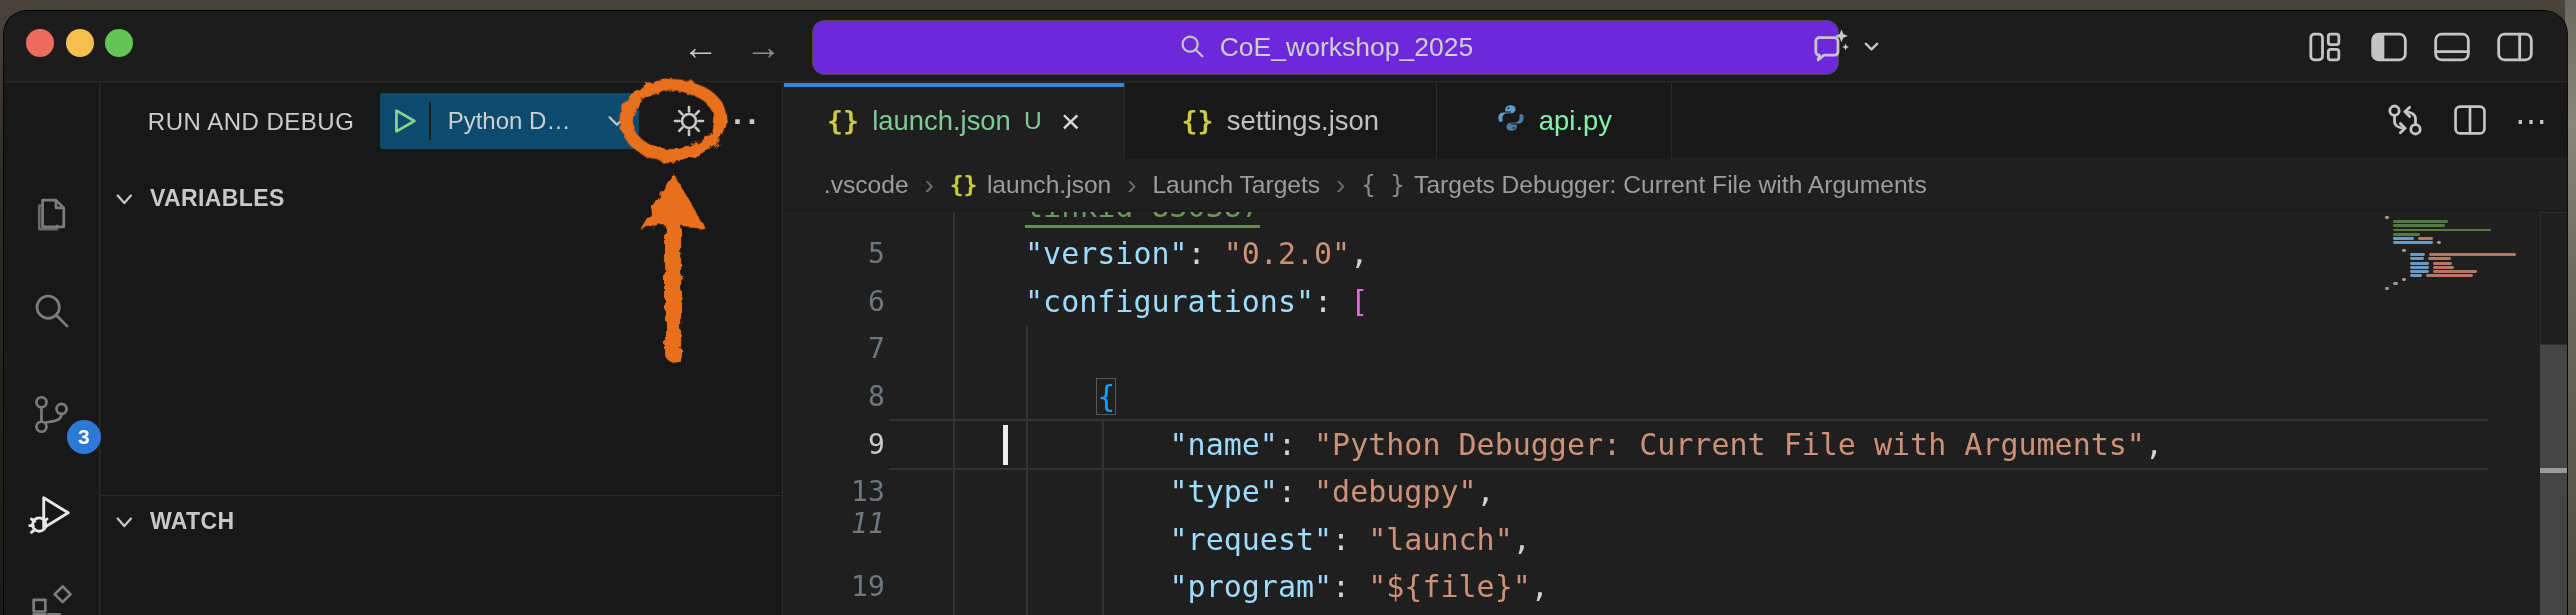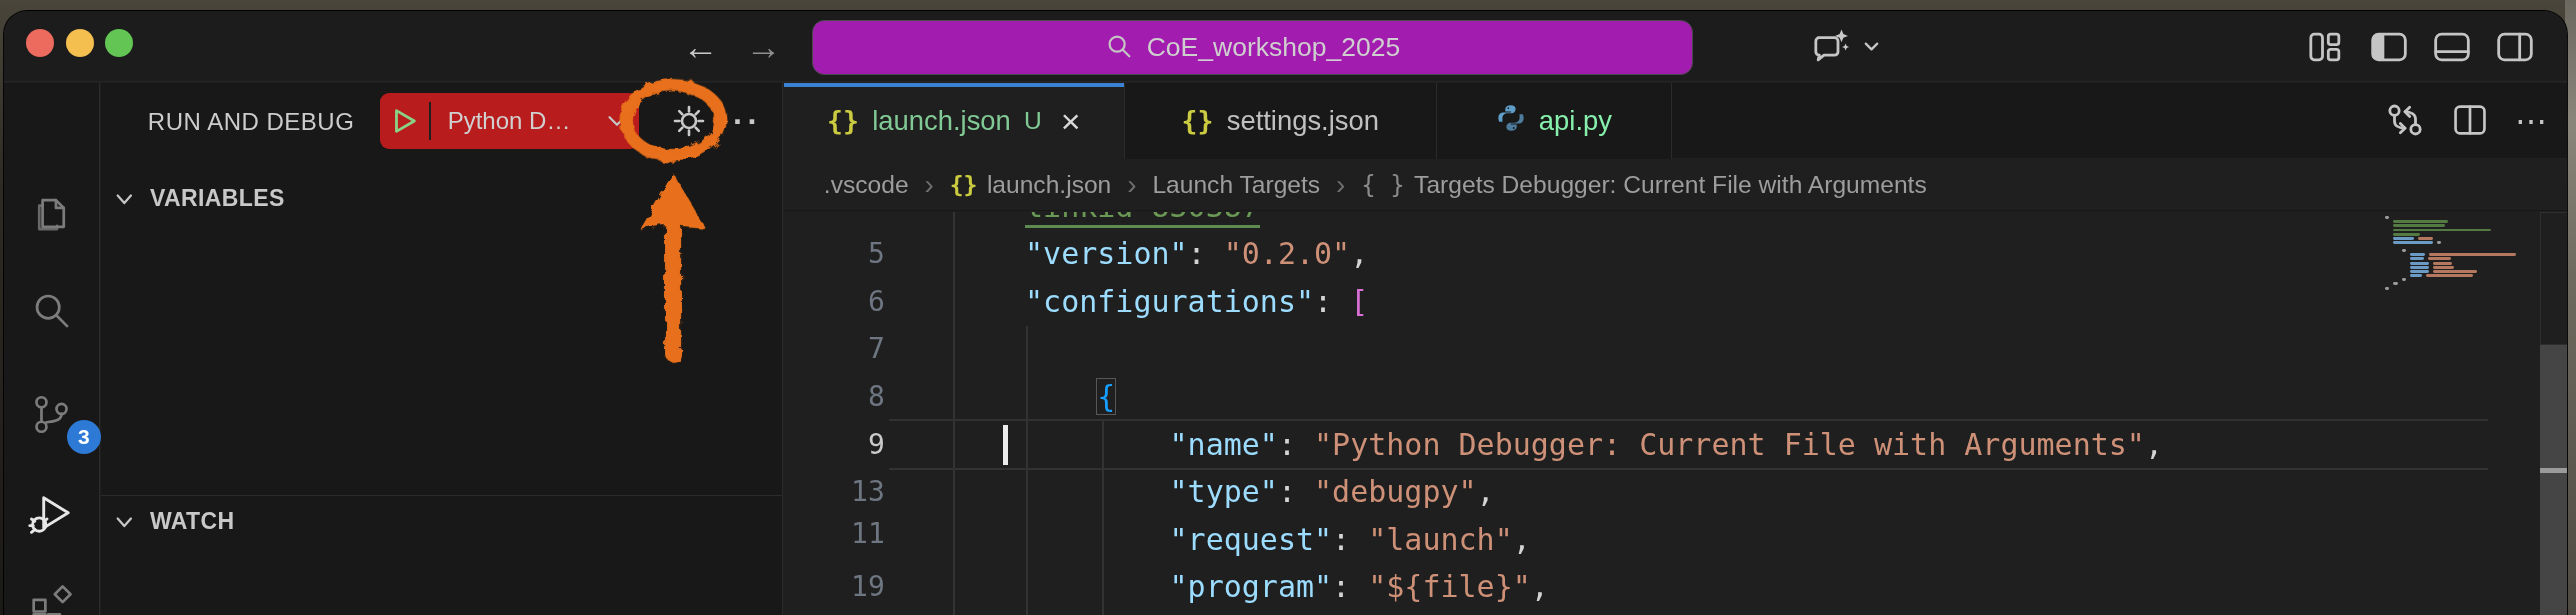--- a/index.html
+++ b/index.html
@@ -22,43 +22,43 @@
   .titlebar { position:absolute; left:0; top:0; width:100%; height:71px;
     background:#1c1c1c; border-bottom:0.9px solid #262626; }
   .traffic { position:absolute; top:18px; width:28px; height:28px; border-radius:50%; }
   .t-red   { left:22px;  background:#ec6a5e; }
   .t-yellow{ left:62px;  background:#f5bf4f; }
   .t-green { left:101px; background:#62c554; }
   .nav-arrow { position:absolute; top:0; height:71px; display:flex; align-items:center;
     font-size:36px; }
   .nav-back    { left:679px; color:#c8c8c8; }
   .nav-forward { left:742px; color:#8f8f8f; }
-  .searchbox { position:absolute; left:808px; top:8.5px; width:881px; height:55px;
-    background:#a21caf; border:1.4px solid #4a4a4a; border-radius:12.3px;
+  .searchbox { position:absolute; left:808px; top:8.5px; width:1027px; height:55px;
+    background:#6d28d9; border:1.4px solid #4a4a4a; border-radius:12.3px;
     display:flex; align-items:center; justify-content:center; gap:12.3px; color:#cfcfcf; }
   .searchbox .label { font-size:26.5px; }
   .copilot { position:absolute; left:1806px; top:13.2px; width:87px; height:47px;
     display:flex; align-items:center; gap:9.5px; color:#c9c9c9; }
   .layout-icons { position:absolute; top:14px; right:30px; display:flex; gap:19px; }
   .layout-icons .icon-btn { width:44px; height:44px; display:flex; align-items:center; justify-content:center; }
   svg.ic { stroke:#c5c5c5; fill:none; stroke-width:2.4; stroke-linecap:round; stroke-linejoin:round; }
 
   
   .activitybar { position:absolute; left:0; top:72px; width:96px; height:532px;
     background:#181818; border-right:0.9px solid #2b2b2b; }
   .act-item { position:absolute; left:23px; width:49px; height:49px; }
   .act-badge { position:absolute; left:40px; top:30px; width:34px; height:34px; border-radius:50%;
     background:#2c7ad6; color:#fff; font-size:21px; font-weight:bold;
     display:flex; align-items:center; justify-content:center; }
 
   .sidebar { position:absolute; left:97px; top:72px; width:682px; height:532px;
     background:#181818; border-right:0.9px solid #2b2b2b; }
   .panel-title { position:absolute; left:47px; top:24.6px; font-size:24px; letter-spacing:0.5px; color:#cccccc; }
   .debug-dropdown { position:absolute; left:279px; top:9.5px; width:259px; height:56px;
-    background:#b91c1c; border-radius:9px; display:flex; align-items:center; }
+    background:#0c4a6e; border-radius:2px; display:flex; align-items:center; }
   .dd-play { width:49px; display:flex; align-items:center; justify-content:center; }
   .dd-sep { width:1.9px; height:38px; background:#1f1f1f; }
   .dd-label { flex:1; padding-left:17px; color:#d0d0d0; font-size:24px; white-space:nowrap; }
   .dd-chevron { width:44px; display:flex; align-items:center; justify-content:center; }
   .gear-btn { position:absolute; left:555px; top:4.7px; width:66px; height:66px;
     display:flex; align-items:center; justify-content:center; }
   .more-btn { position:absolute; left:613px; top:11.4px; width:53px; height:53px;
     color:#c9c9c9; font-size:32px; font-weight:bold; letter-spacing:3.8px;
     display:flex; align-items:center; justify-content:center; }
   .section-header { position:absolute; left:11.4px; display:flex; align-items:center; gap:13.2px;
@@ -372,21 +372,21 @@
         <div class="gutter-num" style="top: 66px;">6</div>
         <pre class="code-row" style="top: 66px;"><span class="tok-pun">    </span><span class="tok-key">"configurations"</span><span class="tok-pun">: </span><span class="tok-brp">[</span></pre>
         <div class="gutter-num" style="top: 113px;">7</div>
         <pre class="code-row" style="top: 113px;"></pre>
         <div class="gutter-num" style="top: 161px;">8</div>
         <pre class="code-row" style="top: 161px;"><span class="tok-pun">        </span><span class="tok-brb tok-match">{</span></pre>
         <div class="gutter-num cur" style="top: 209px;">9</div>
         <pre class="code-row" style="top: 209px;"><span class="tok-pun">            </span><span class="tok-key">"name"</span><span class="tok-pun">: </span><span class="tok-str">"Python Debugger: Current File with Arguments"</span><span class="tok-pun">,</span></pre>
         <div class="gutter-num" style="top: 256px;">13</div>
         <pre class="code-row" style="top: 256px;"><span class="tok-pun">            </span><span class="tok-key">"type"</span><span class="tok-pun">: </span><span class="tok-str">"debugpy"</span><span class="tok-pun">,</span></pre>
-        <div class="gutter-num" style="top: 298px;">11</div>
+        <div class="gutter-num" style="top: 288px; font-style: italic;">11</div>
         <pre class="code-row" style="top: 304px;"><span class="tok-pun">            </span><span class="tok-key">"request"</span><span class="tok-pun">: </span><span class="tok-str">"launch"</span><span class="tok-pun">,</span></pre>
         <div class="gutter-num" style="top: 351px;">19</div>
         <pre class="code-row" style="top: 351px;"><span class="tok-pun">            </span><span class="tok-key">"program"</span><span class="tok-pun">: </span><span class="tok-str">"${file}"</span><span class="tok-pun">,</span></pre>
       </div>
   </div>
 </div>
 
 <svg class="annotation" viewBox="0 0 2722 650">
   <defs>
     <filter id="rough" x="-20%" y="-20%" width="140%" height="140%">

